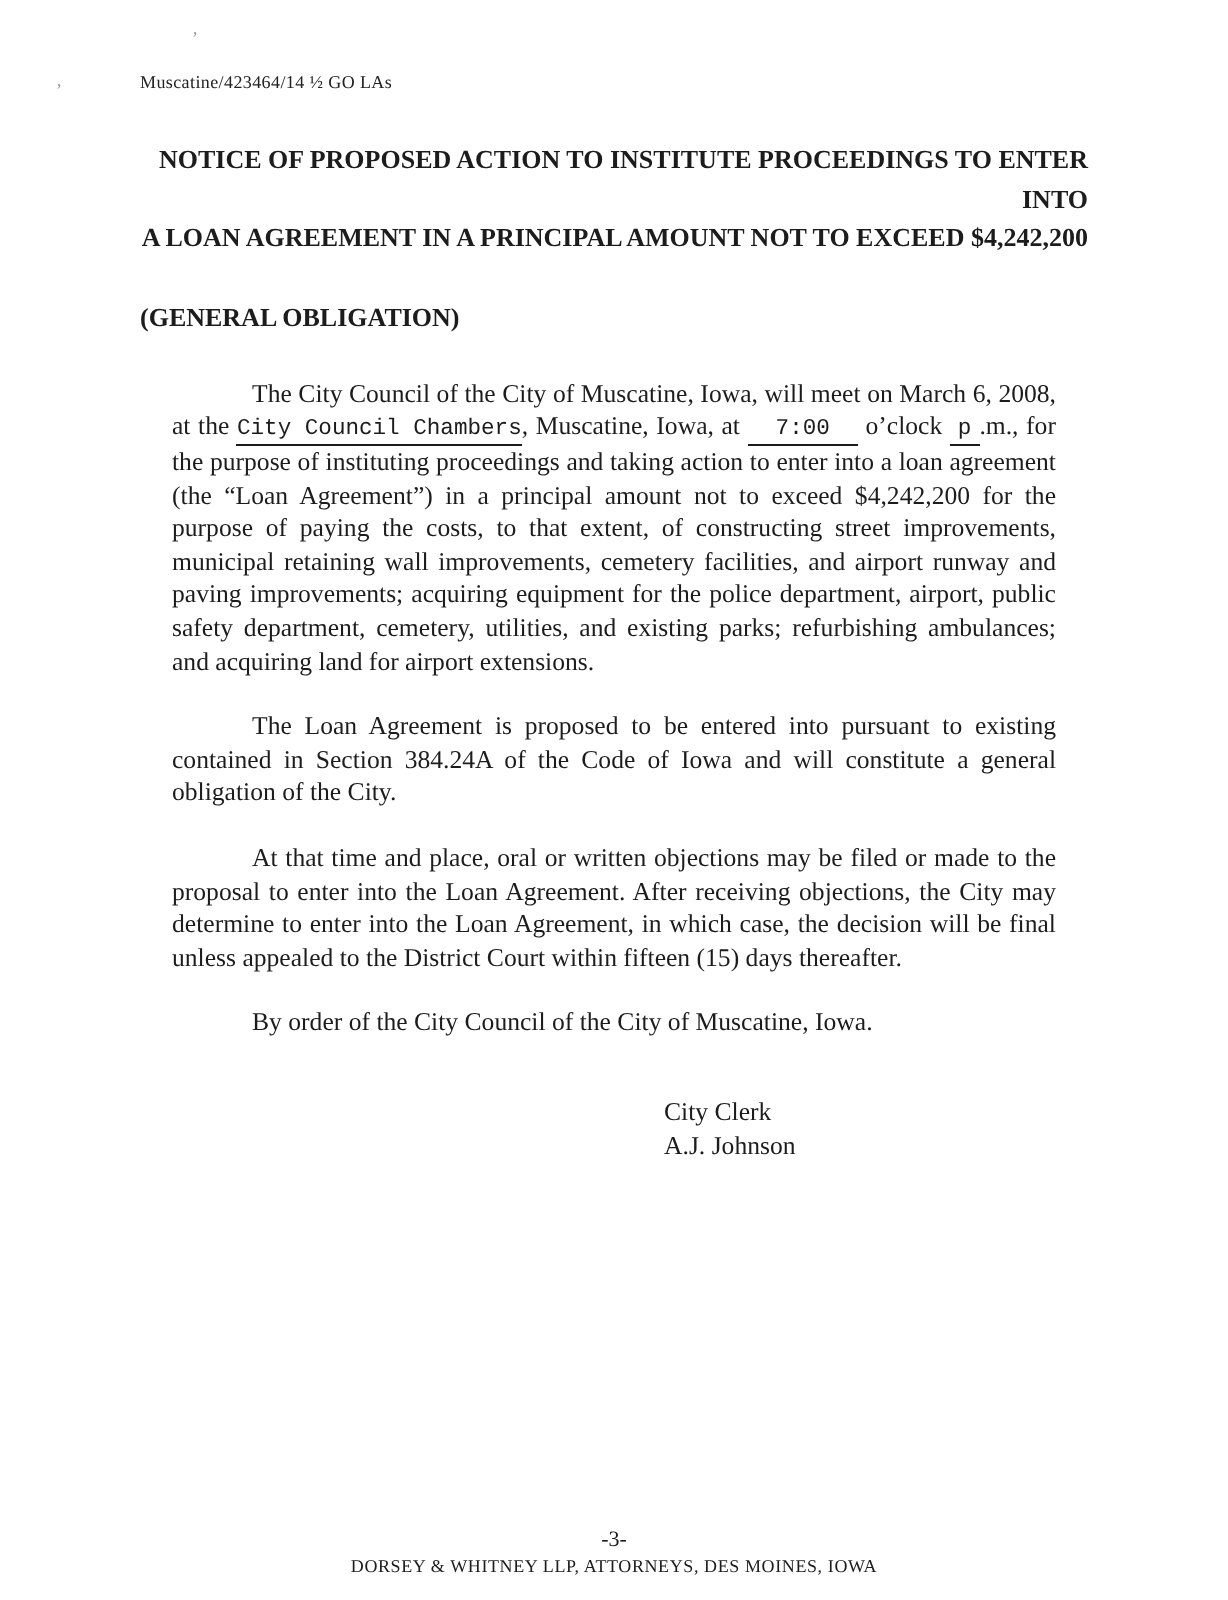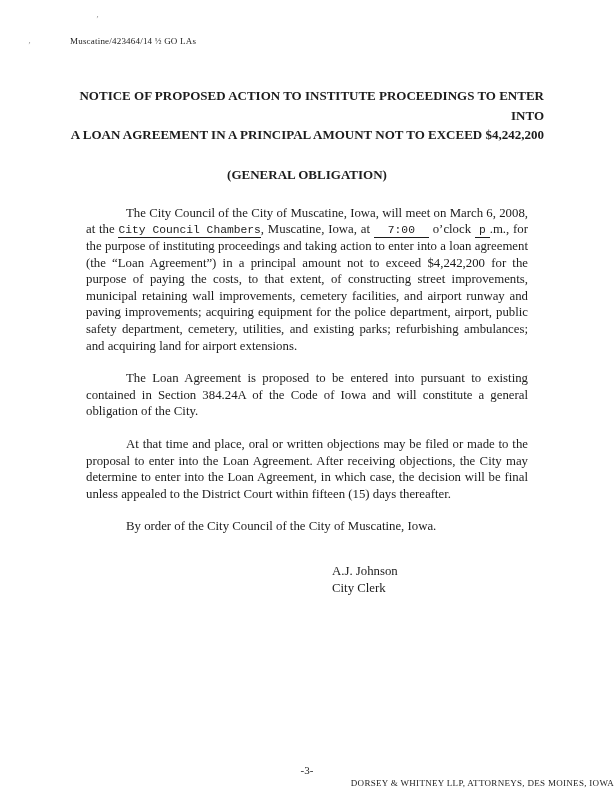--- a/index.html
+++ b/index.html
@@ -18,39 +18,39 @@
     overflow: hidden;
     box-sizing: border-box;
   }
   .content {
     padding: 36px 70px 0 70px;
   }
   .doc-ref {
     font-size: 9px;
     letter-spacing: 0.2px;
     color: #222;
-    margin-bottom: 40px;
+    margin-bottom: 24px;
   }
   .scan-artifact {
     position: absolute;
     color: #999;
     font-size: 9px;
     user-select: none;
   }
   .artifact-1 { top: 14px; left: 96px; }
   .artifact-2 { top: 40px; left: 28px; }
   .title {
     text-align: right;
     font-weight: bold;
     font-size: 13px;
     line-height: 1.5;
     margin: 0 0 0 0;
   }
   .subtitle {
-    text-align: center;
+    text-align: left;
     font-weight: bold;
     font-size: 13px;
     margin-top: 22px;
   }
   .body-para {
     text-align: justify;
     text-indent: 40px;
     font-size: 12.8px;
     line-height: 16.6px;
     margin: 16px;
@@ -86,21 +86,20 @@
     width: 100%;
     text-align: center;
   }
   .footer-page-number {
     font-size: 11px;
     margin-bottom: 2px;
   }
   .footer-firm {
     font-size: 9px;
     letter-spacing: 0.3px;
-    text-align: right;
   }
 </style>
 </head>
 <body>
 
 <div class="page">
 
   <span class="scan-artifact artifact-1">’</span>
   <span class="scan-artifact artifact-2">’</span>
 
@@ -117,22 +116,22 @@
 
     <p class="body-para first-para"><span>The City Council of the City of Muscatine, Iowa, will meet on March 6, 2008, at the </span><span class="typed">City Council Chambers</span><span>, Muscatine, Iowa, at </span><span class="typed blank-wide">7:00</span><span> o’clock </span><span class="typed blank-narrow">p</span><span>.m., for the purpose of instituting proceedings and taking action to enter into a loan agreement (the “Loan Agreement”) in a principal amount not to exceed $4,242,200 for the purpose of paying the costs, to that extent, of constructing street improvements, municipal retaining wall improvements, cemetery facilities, and airport runway and paving improvements; acquiring equipment for the police department, airport, public safety department, cemetery, utilities, and existing parks; refurbishing ambulances; and acquiring land for airport extensions.</span></p>
 
     <p class="body-para">The Loan Agreement is proposed to be entered into pursuant to existing contained in Section 384.24A of the Code of Iowa and will constitute a general obligation of the City.</p>
 
     <p class="body-para">At that time and place, oral or written objections may be filed or made to the proposal to enter into the Loan Agreement.  After receiving objections, the City may determine to enter into the Loan Agreement, in which case, the decision will be final unless appealed to the District Court within fifteen (15) days thereafter.</p>
 
     <p class="body-para">By order of the City Council of the City of Muscatine, Iowa.</p>
 
     <div class="signature-block">
+      <div>City Clerk</div>
       <div>A.J. Johnson</div>
-      <div>City Clerk</div>
     </div>
 
   </div>
 
   <div class="footer">
     <div class="footer-page-number">-3-</div>
     <div class="footer-firm">DORSEY &amp; WHITNEY LLP, ATTORNEYS, DES MOINES, IOWA</div>
   </div>
 
 </div>

